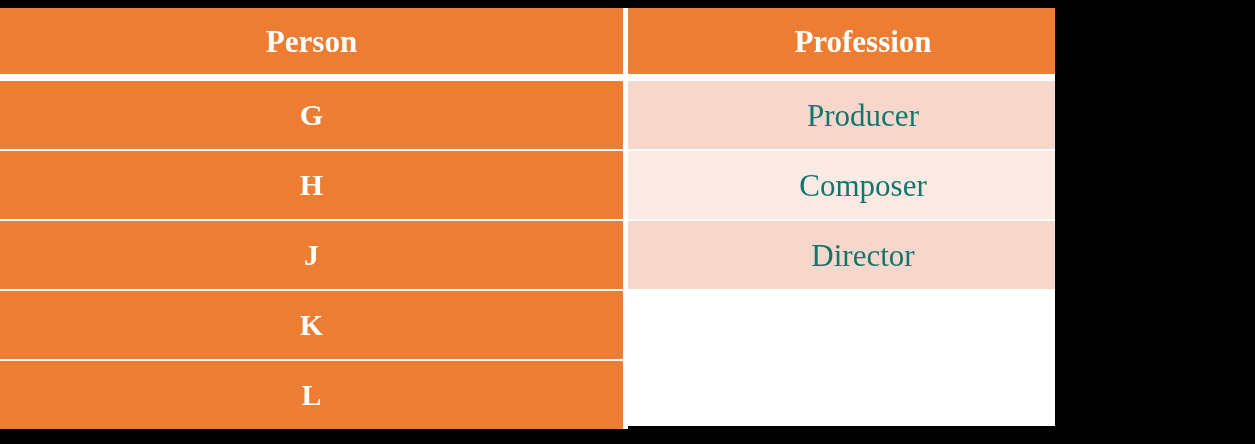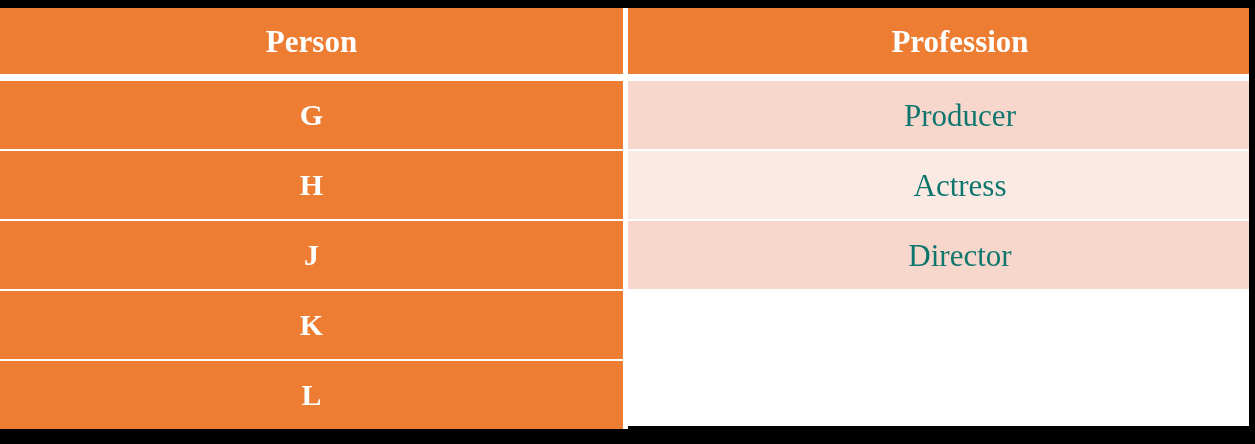--- a/index.html
+++ b/index.html
@@ -22,21 +22,21 @@
     height: 444px;
     background: #000000;
     box-sizing: border-box;
   }
 
   
   .table-area {
     position: absolute;
     left: 0px;
     top: 8px;
-    width: 1249px;
+    width: 1055px;
     height: 418px;
     background: #ffffff;
     display: flex;
     flex-direction: column;
   }
 
   
   .row {
     display: flex;
     width: 100%;
@@ -119,21 +119,21 @@
 
     <div class="row body-row alt-dark">
       <div class="cell cell-person">G</div>
       <div class="gap-col"></div>
       <div class="cell cell-profession">Producer</div>
     </div>
 
     <div class="row body-row alt-light">
       <div class="cell cell-person">H</div>
       <div class="gap-col"></div>
-      <div class="cell cell-profession">Actress</div>
+      <div class="cell cell-profession">Composer</div>
     </div>
 
     <div class="row body-row alt-dark">
       <div class="cell cell-person">J</div>
       <div class="gap-col"></div>
       <div class="cell cell-profession">Director</div>
     </div>
 
     <div class="row body-row alt-light">
       <div class="cell cell-person">K</div>

